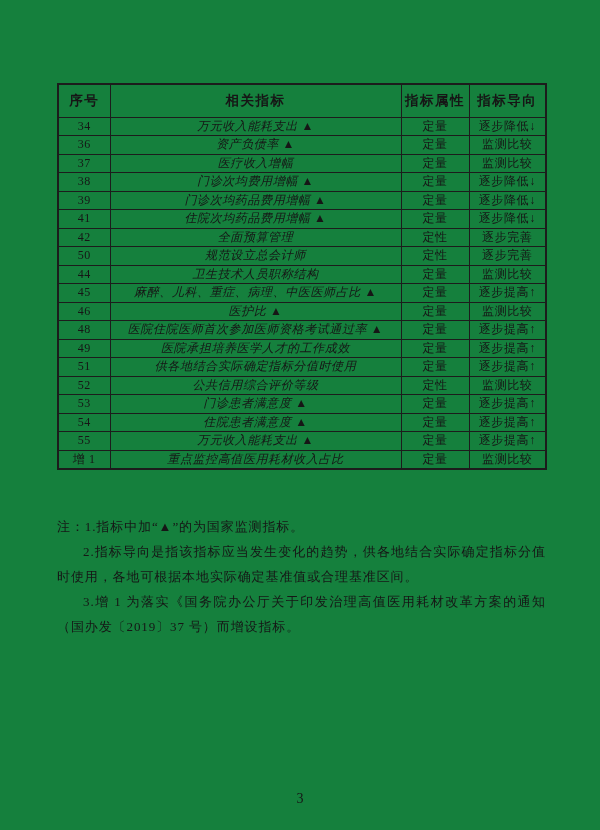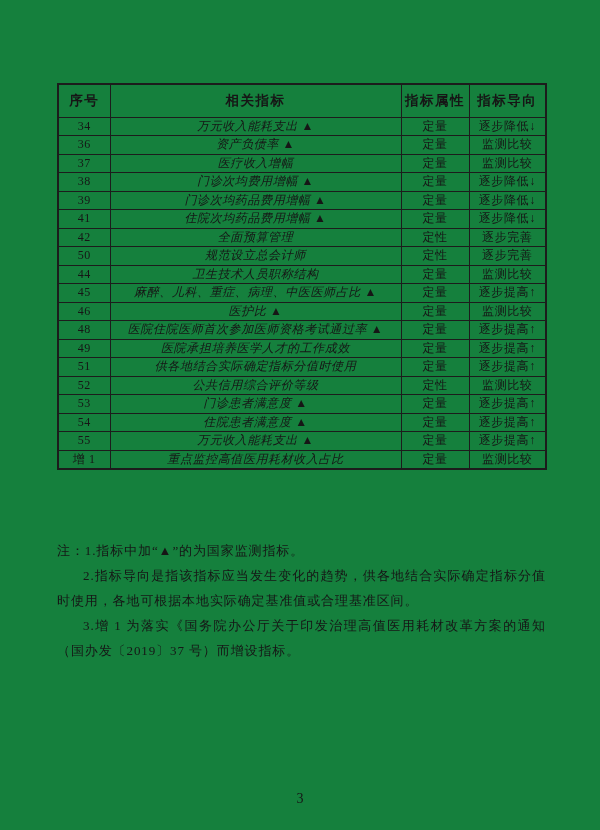--- a/index.html
+++ b/index.html
@@ -48,21 +48,21 @@
   }
   .indicator-table th { font-weight: bold; }
   td.cell-indicator {
     text-align: center;
     padding: 1px 6px;
     font-style: italic;
   }
   .notes {
     position: absolute;
     left: 57px;
-    top: 538px;
+    top: 514px;
     width: 489px;
   }
   .note {
     margin: 0;
     font-size: 13px;
     line-height: 25px;
     letter-spacing: 0.9px;
     text-align: justify;
   }
   .note-indent { text-indent: 2em; }

